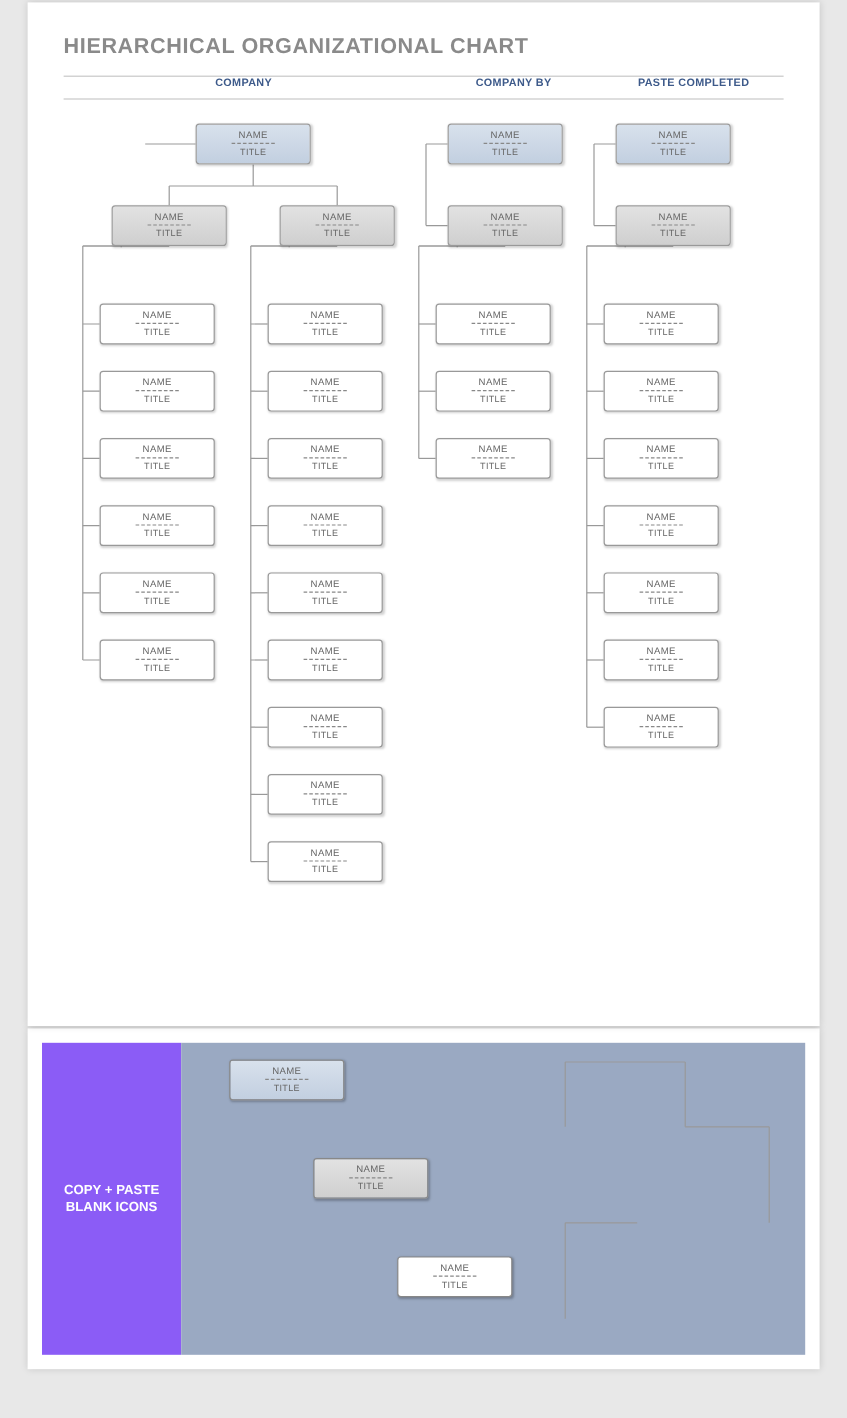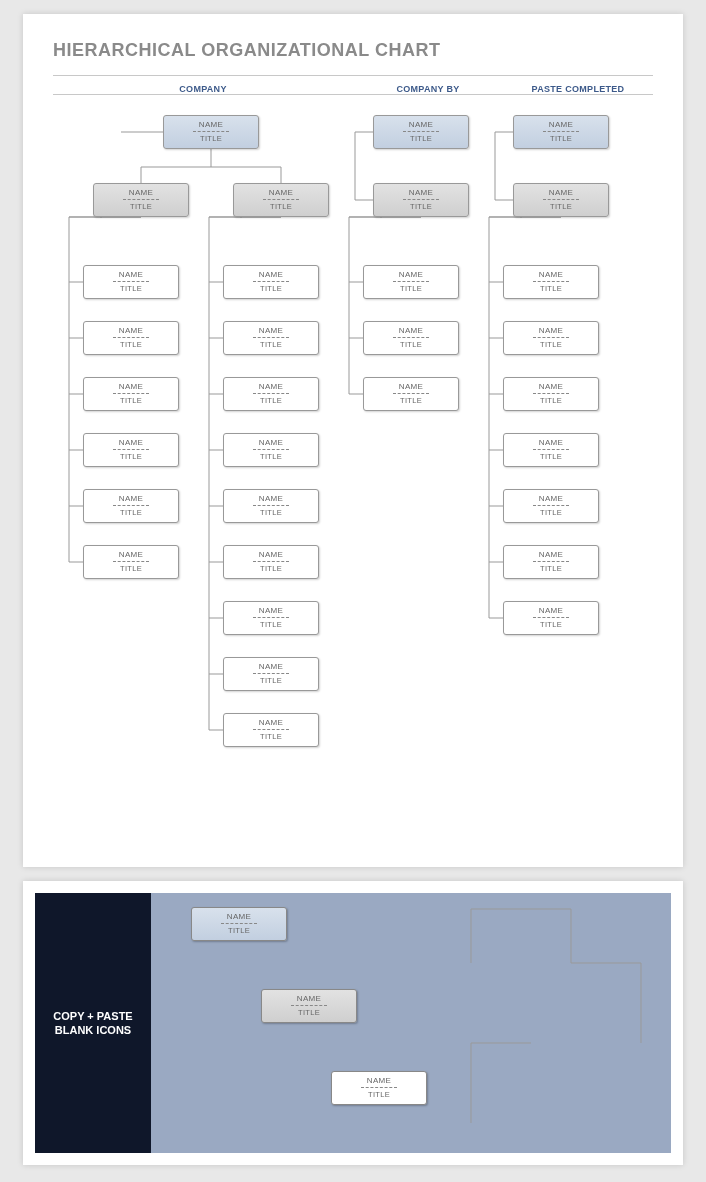--- a/index.html
+++ b/index.html
@@ -1,31 +1,31 @@
 <!DOCTYPE html>
 <html><head>
 <meta charset="utf-8">
 <style>
   body{margin:0;background:#e8e8e8;font-family:Arial,Helvetica,sans-serif;font-size:9px;color:#555}
-  .page{background:#fff;width:660px;margin:14px auto;box-shadow:0 0 6px rgba(0,0,0,.15);padding:26px 30px 40px 30px;box-sizing:border-box;position:relative}
+  .page{background:#fff;width:660px;margin:2px auto;box-shadow:0 0 6px rgba(0,0,0,.15);padding:26px 30px 40px 30px;box-sizing:border-box;position:relative}
   .title{font-size:18px;font-weight:bold;color:#8a8a8a;letter-spacing:.5px;margin:0 0 14px 0}
-  .hdr-row{border-top:1px solid #c8c8c8;border-bottom:1px solid #c8c8c8;display:flex;height:18px;align-items:flex-end}
+  .hdr-row{border-top:1px solid #c8c8c8;border-bottom:1px solid #c8c8c8;display:flex;height:18px;align-items:flex-start}
   .hdr-cell{flex:1;text-align:center;font-size:9px;font-weight:bold;color:#3d5a8a;letter-spacing:.3px}
   .hdr-cell.wide{flex:2}
   .chart{position:relative;height:720px;margin-top:12px}
   .box{position:absolute;width:96px;height:34px;border:1px solid #999;border-radius:3px;text-align:center;box-shadow:1px 1px 2px rgba(0,0,0,.18);background:#fff;box-sizing:border-box;padding-top:4px}
   .box.top{background:linear-gradient(#d8e1ec,#c2cfe0)}
   .box.mgr{background:linear-gradient(#e2e2e2,#cfcfcf)}
   .nm{font-size:8px;font-weight:normal;color:#666;letter-spacing:.3px}
   .sep{width:36px;height:0;border-top:1px dashed #888;margin:2px auto}
   .tl{font-size:7.5px;color:#666;letter-spacing:.3px}
   line{stroke:#999;stroke-width:1}
   .panel2{background:#fff;width:660px;margin:0 auto 14px;box-shadow:0 0 6px rgba(0,0,0,.15);padding:12px;box-sizing:border-box}
   .stage{display:flex;height:260px}
-  .side{width:100px;background:#0f172a;color:#fff;font-weight:bold;font-size:11px;text-align:center;display:flex;align-items:center;justify-content:center;padding:0 8px;line-height:1.3}
+  .side{width:100px;background:#8b5cf6;color:#fff;font-weight:bold;font-size:11px;text-align:center;display:flex;align-items:center;justify-content:center;padding:0 8px;line-height:1.3}
   .area{flex:1;background:#9aa9c2;position:relative}
   .box2{position:absolute;width:96px;height:34px;border:1px solid #888;border-radius:3px;text-align:center;box-shadow:1px 1px 2px rgba(0,0,0,.25);padding-top:4px;box-sizing:border-box}
 </style>
 </head>
 <body>
 
 <div class="page">
   <h1 class="title">HIERARCHICAL ORGANIZATIONAL CHART</h1>
   <div class="hdr-row">
     <div class="hdr-cell wide">COMPANY</div>

